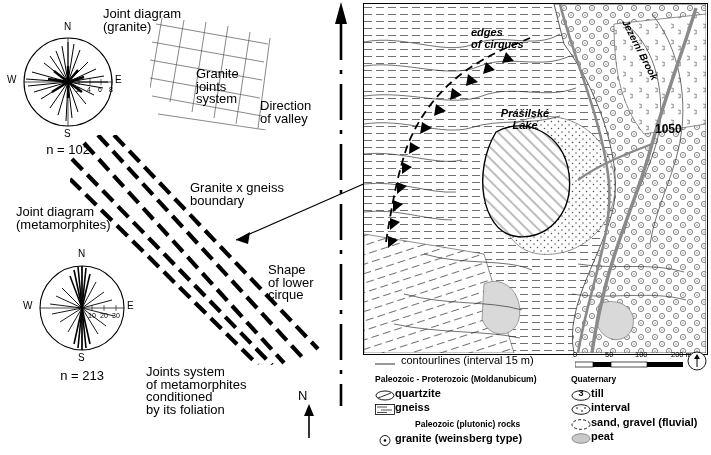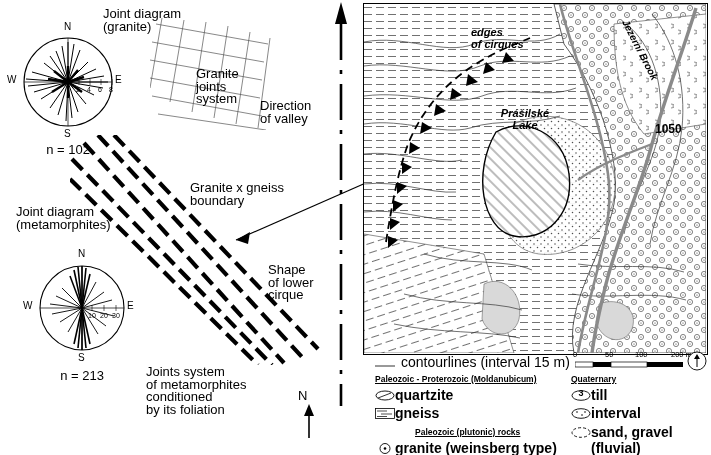--- a/index.html
+++ b/index.html
@@ -44,22 +44,22 @@
     border:1.5px solid #000; box-sizing:border-box;
     background:#ffffff; overflow:hidden;
   }
   #map-inner { position:absolute; left:0; top:0; width:342px; height:349px; }
 
   .map-label { position:absolute; font-size:11px; font-weight:bold; font-style:italic; color:#000; }
   .map-thin-label { position:absolute; font-size:9px; color:#000; }
 
   
   #legend { left:363px; top:352px; width:345px; height:100px; }
-  .leg-title { font-size:8.5px; font-weight:bold;text-decoration:underline; }
-  .leg-item { font-size:14px; }
+  .leg-title { font-size:8.5px; font-weight:bold; }
+  .leg-item { font-size:11px; }
   .leg-row { display:flex; align-items:flex-start; margin-top:2.5px;font-weight:bold; }
   .sym { width:20px; height:11px; position:relative; flex:0 0 20px; }
 
   .scalebar-num { position:absolute; font-size:7.5px; }
 </style>
 </head>
 <body>
 
 <div id="root">
 

